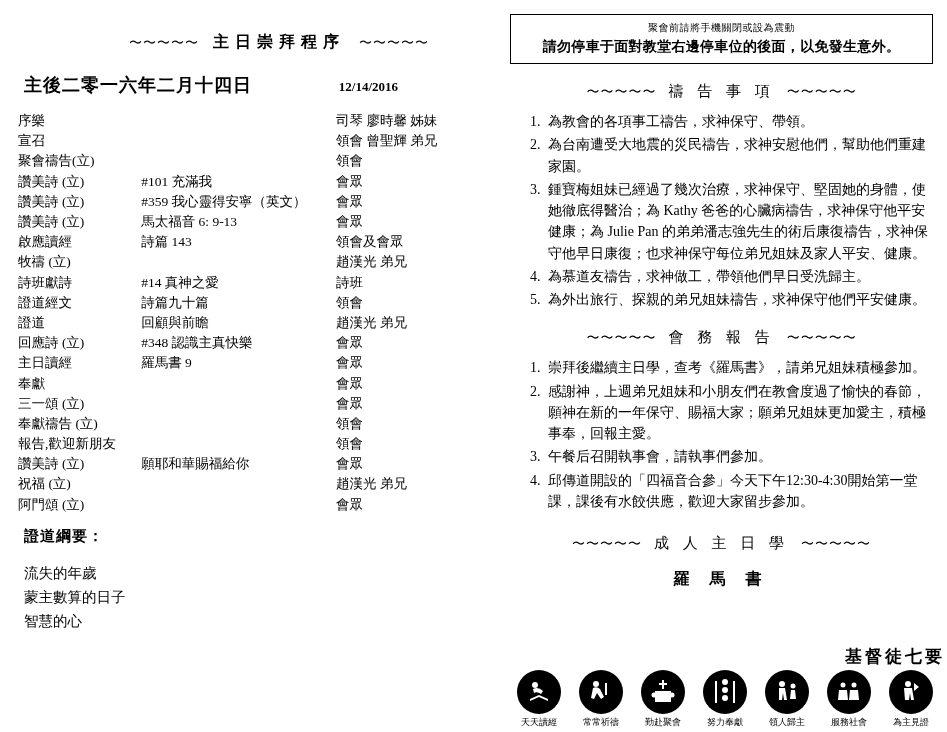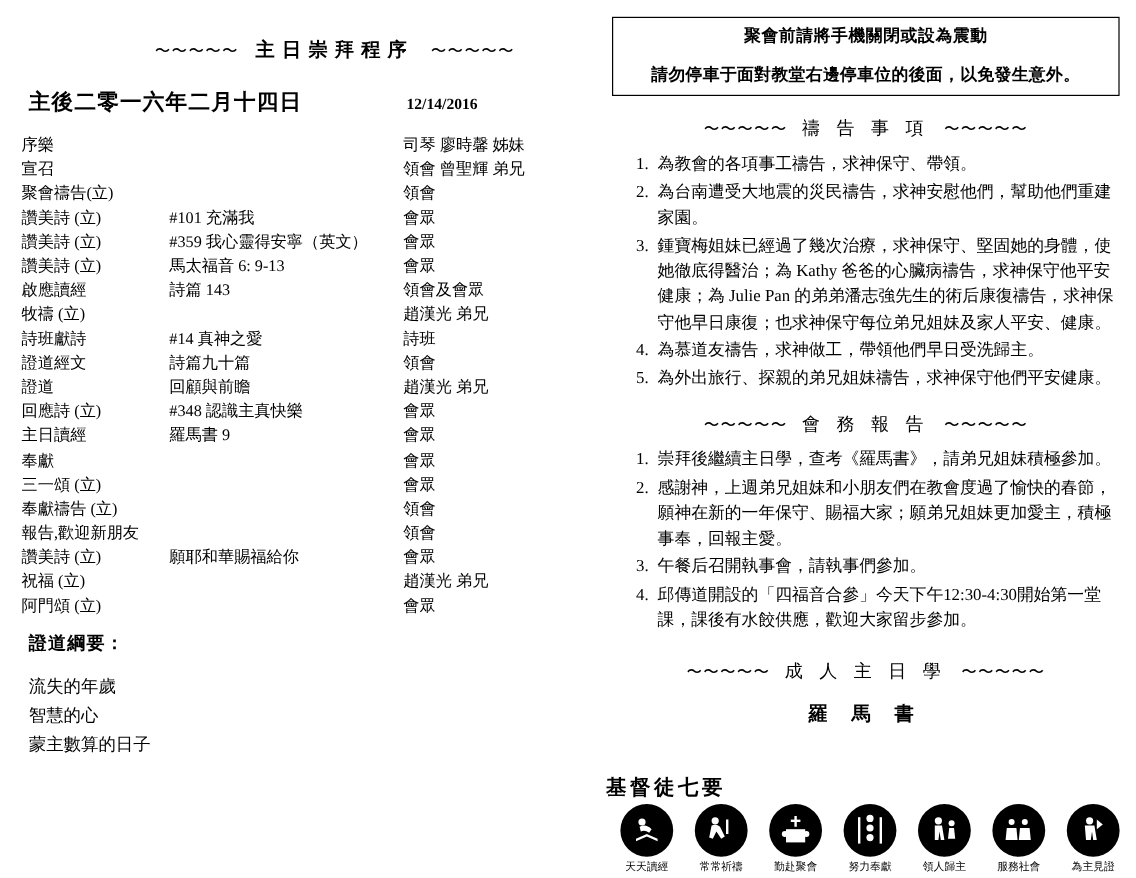--- a/index.html
+++ b/index.html
@@ -108,24 +108,24 @@
     padding: 10px 14px 0 10px;
     box-sizing: border-box;
   }
   .notice-box {
     border: 1.3px solid #000;
     padding: 6px 8px 7px 8px;
     text-align: center;
     margin-top: 4px;
   }
   .notice-line1 {
-    font-size: 14px;
-    font-weight: bold;
+    font-size: 10px;
+    font-weight: normal;
     letter-spacing: 0.5px;
-    margin-bottom: 15px;
+    margin-bottom: 3px;
   }
   .notice-line2 {
     font-size: 14px;
     font-weight: bold;
     letter-spacing: 0.3px;
   }
 
   .sec-head {
     display: flex;
     align-items: center;
@@ -167,21 +167,21 @@
   }
 
   
   .seven-wrap {
     position: absolute;
     left: 505px;
     top: 645px;
     width: 440px;
   }
   .seven-title {
-    text-align: left;
+    text-align: right;
     font-size: 17px;
     font-weight: bold;
     letter-spacing: 3px;
     margin-bottom: 2px;
   }
   .seven-icons {
     display: flex;
     justify-content: center;
     gap: 4px;
   }
@@ -326,22 +326,22 @@
           <td class="c-item">阿門頌 (立)</td>
           <td class="c-detail"></td>
           <td class="c-person">會眾</td>
         </tr>
       </tbody>
     </table>
 
     <div class="sermon-head">證道綱要：</div>
     <div class="sermon-points">
       <div>流失的年歲</div>
+      <div>蒙主數算的日子</div>
       <div>智慧的心</div>
-      <div>蒙主數算的日子</div>
     </div>
   </div>
 
   <div class="right-col">
 
     <div class="notice-box">
       <div class="notice-line1">聚會前請將手機關閉或設為震動</div>
       <div class="notice-line2">請勿停車于面對教堂右邊停車位的後面，以免發生意外。</div>
     </div>
 

